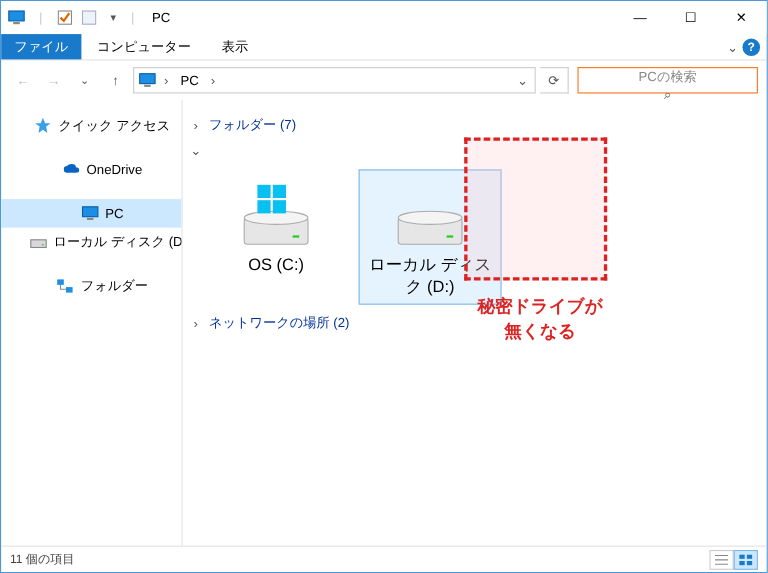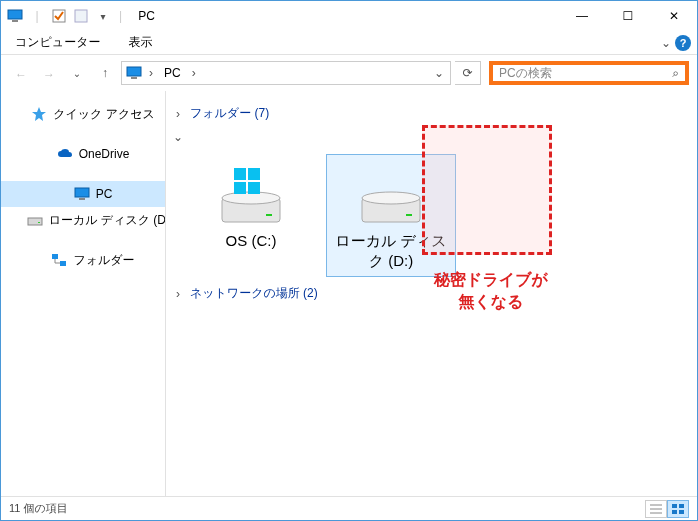--- a/index.html
+++ b/index.html
@@ -25,21 +25,21 @@
 .navbar { height: 36px; display:flex; align-items:center; gap:4px; padding: 4px 8px; }
 .nav-btn { width:24px; height:24px; display:flex; align-items:center; justify-content:center; color:#555; }
 .nav-btn.disabled { color:#bbb; }
 .address { flex:1; height:24px; border:1px solid #ccc; display:flex; align-items:center; padding: 0 2px; }
 .address .loc-icon { width:20px; display:flex; align-items:center; justify-content:center;}
 .address .loc-text { padding: 0 6px; font-size:12px;}
 .address .chev { width:14px; color:#555; text-align:center;}
 .address .spacer { flex:1; }
 .address .drop { width:18px; text-align:center; color:#555;}
 .refresh { width:26px; height:24px; border:1px solid #ccc; border-left:none; display:flex; align-items:center; justify-content:center; color:#555; }
-.search { width:200px; height:24px; border:4px solid #f97316; margin-left:4px; display:flex; align-items:center; padding:0 6px; color:#888; }
+.search { width:164px; height:24px; border:1px solid #f97316; margin-left:4px; display:flex; align-items:center; padding:0 6px; color:#888;flex-direction:column; }
 .search .ph { flex:1; }
 .search .mag { color:#555; }
 
 
 .main { display:flex; height: calc(521px - 30px - 24px - 36px - 24px - 2px); }
 .sidebar { width: 165px; border-right:1px solid #e1e1e1; padding-top:10px; overflow:hidden;}
 .sidebar .item { display:flex; align-items:center; height:26px; padding-left:20px; gap:6px; font-size:12px; white-space:nowrap;justify-content:center;}
 .sidebar .item.selected { background:#cce8ff; }
 .sidebar .item.child { padding-left:34px; }
 .sidebar .icon { width:16px; height:16px; display:flex; align-items:center; justify-content:center;}
@@ -94,20 +94,21 @@
   <div class="title">PC</div>
   <div class="spacer"></div>
   <div class="win-controls">
     <div class="ctl">—</div>
     <div class="ctl">☐</div>
     <div class="ctl">✕</div>
   </div>
 </div>
 
 <div class="ribbon">
+  <div class="file-tab">ファイル</div>
   <div class="tab">コンピューター</div>
   <div class="tab">表示</div>
   <div class="right">
     <span style="color:#555">⌄</span>
     <span class="help-icon">?</span>
   </div>
 </div>
 
 <div class="navbar">
   <div class="nav-btn disabled">←</div>

